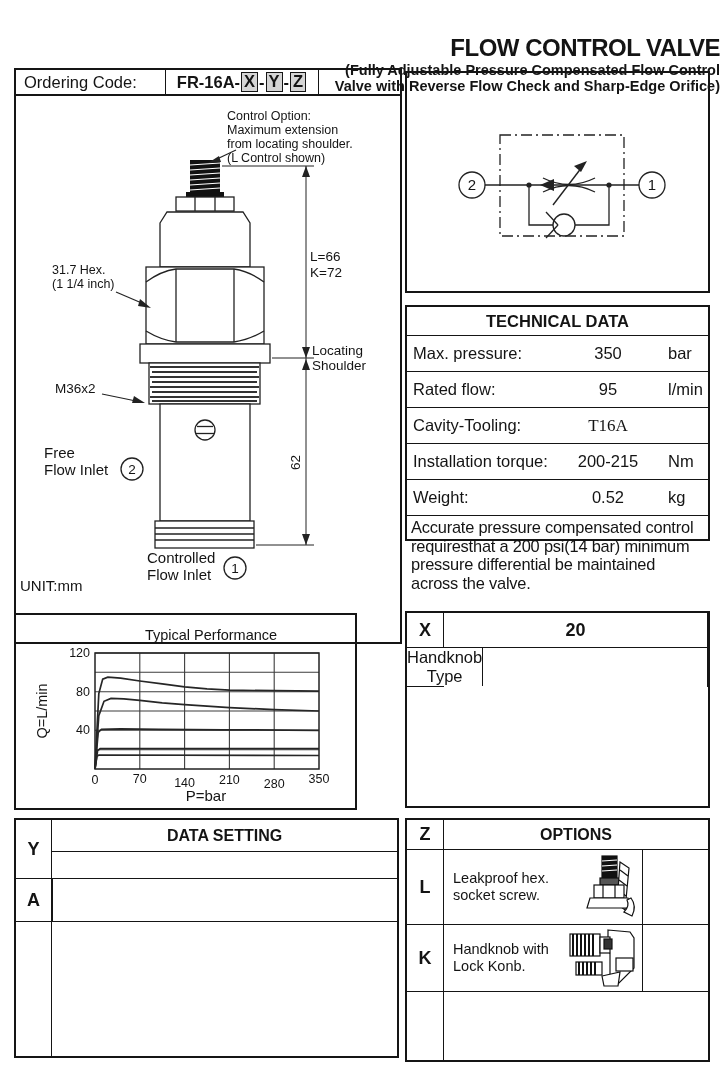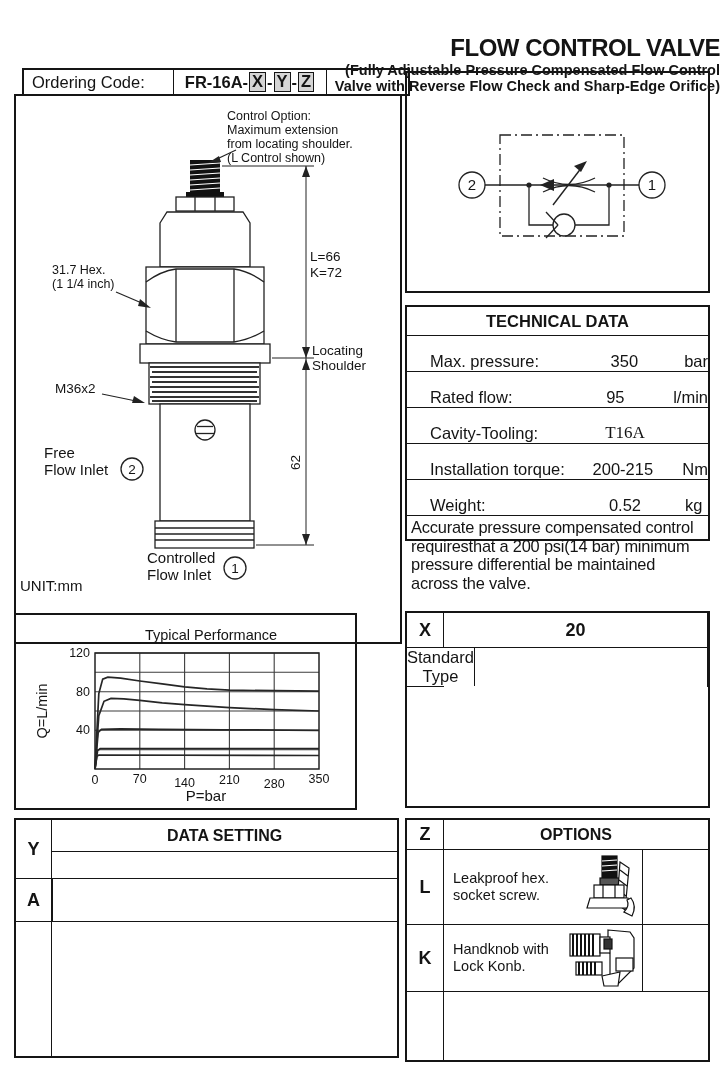--- a/index.html
+++ b/index.html
@@ -7,40 +7,40 @@
   .page { position:relative; width:723px; height:1065px; background:#fff; overflow:hidden; }
   .abs { position:absolute; box-sizing:border-box; }
   .box { border:2px solid #151515; }
 
   
   .hdr { right:3px; top:6px; text-align:right;margin-top:29px; }
   .hdr-title { font-size:24px; font-weight:bold; letter-spacing:-0.5px; line-height:1.05; }
   .hdr-sub { font-size:14.5px; font-weight:bold; line-height:1.1; margin-top:3px; }
 
   
-  .ord { left:22px; top:68px; width:388px; height:28px; display:flex; font-size:16.5px; }
+  .ord { left:14px; top:68px; width:388px; height:28px; display:flex; font-size:16.5px; }
   .ord-cell { border-right:1.5px solid #151515; display:flex; align-items:center; box-sizing:border-box; }
   .ord-label { width:150px; padding-left:8px; }
   .ord-code  { width:153px; justify-content:center; font-weight:bold; }
   .ord-blank { flex:1; border-right:none; }
   .codebox { display:inline-block; border:1.5px solid #151515; background:#d5d5d5; padding:0 2px; margin:0 1px; line-height:1.05; }
 
   
   svg text { fill:#141414; }
   .ann  { font-size:12.5px; }
   .ann2 { font-size:13.5px; }
   .big  { font-size:15px; }
   .tick { font-size:12.5px; }
   .ctitle { font-size:14.5px; }
 
   
   .tech { left:405px; top:305px; width:305px; height:236px; font-size:16.5px; }
   .tech-head { height:28px; display:flex; align-items:center; justify-content:center;
                font-weight:bold; border-bottom:1.5px solid #151515; font-size:16.5px; }
-  .trow { height:35px; display:flex; align-items:flex-end; border-bottom:1.5px solid #151515;padding-left:17px; }
+  .trow { height:35px; display:flex; align-items:center; border-bottom:1.5px solid #151515; }
   .tlabel { width:150px; padding-left:6px; white-space:nowrap; }
   .tvalue { width:90px; text-align:center; }
   .tunit  { flex:1; padding-left:15px; }
   .serif  { font-family:"Liberation Serif", serif; font-size:17px; }
   .tnote  { padding:2px 3px 0 4px; font-size:16.4px; line-height:1.13; letter-spacing:-0.2px; }
 
   
   .kt { display:grid; }
   .kt .kc { border-right:1.5px solid #151515; display:flex; align-items:center; justify-content:center;
             font-weight:bold; font-size:18px; box-sizing:border-box; }
@@ -239,21 +239,21 @@
       <div class="tvalue">0.52</div>
       <div class="tunit">kg</div>
     </div>
     <div class="tnote">Accurate pressure compensated control requiresthat a 200 psi(14 bar) minimum pressure differential be maintained across the valve.</div>
   </div>
 
   <div class="abs box kt op">
     <div class="kc bb">X</div>
     <div class="kc bb">20</div>
     <div class="row-main bb">
-      <div class="row-center">Standard Type</div>
+      <div class="row-center">Handknob Type</div>
       <div class="mini"></div>
     </div>
     <div class="kc"></div>
     <div></div>
   </div>
 
   <div class="abs box" style="left:14px; top:613px; width:343px; height:197px;">
     <svg id="chart-svg" width="384" height="193" viewBox="0 0 384 193">
       <text class="ctitle" x="195" y="25" text-anchor="middle">Typical Performance</text>
       <text class="ctitle" x="31" y="96" text-anchor="middle" transform="rotate(-90 31 96)">Q=L/min</text>

